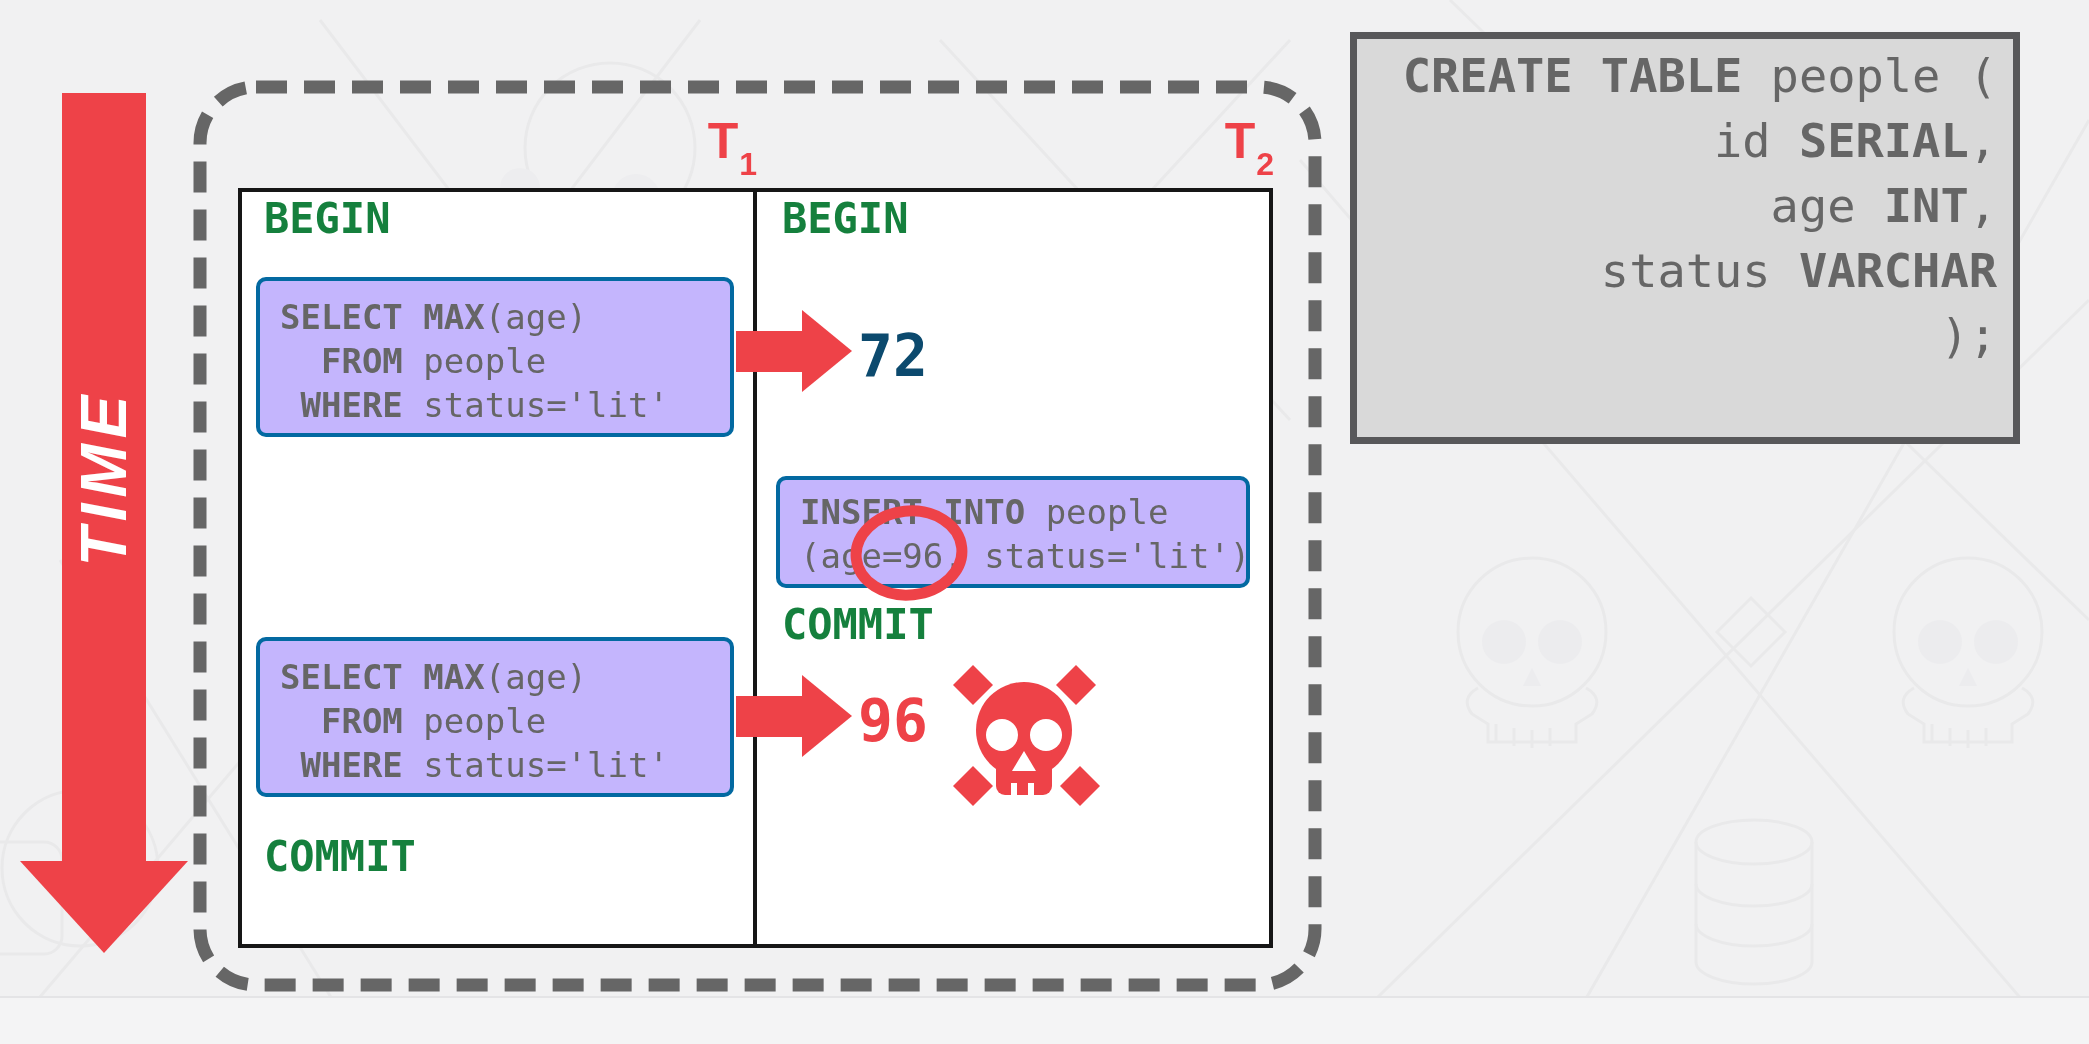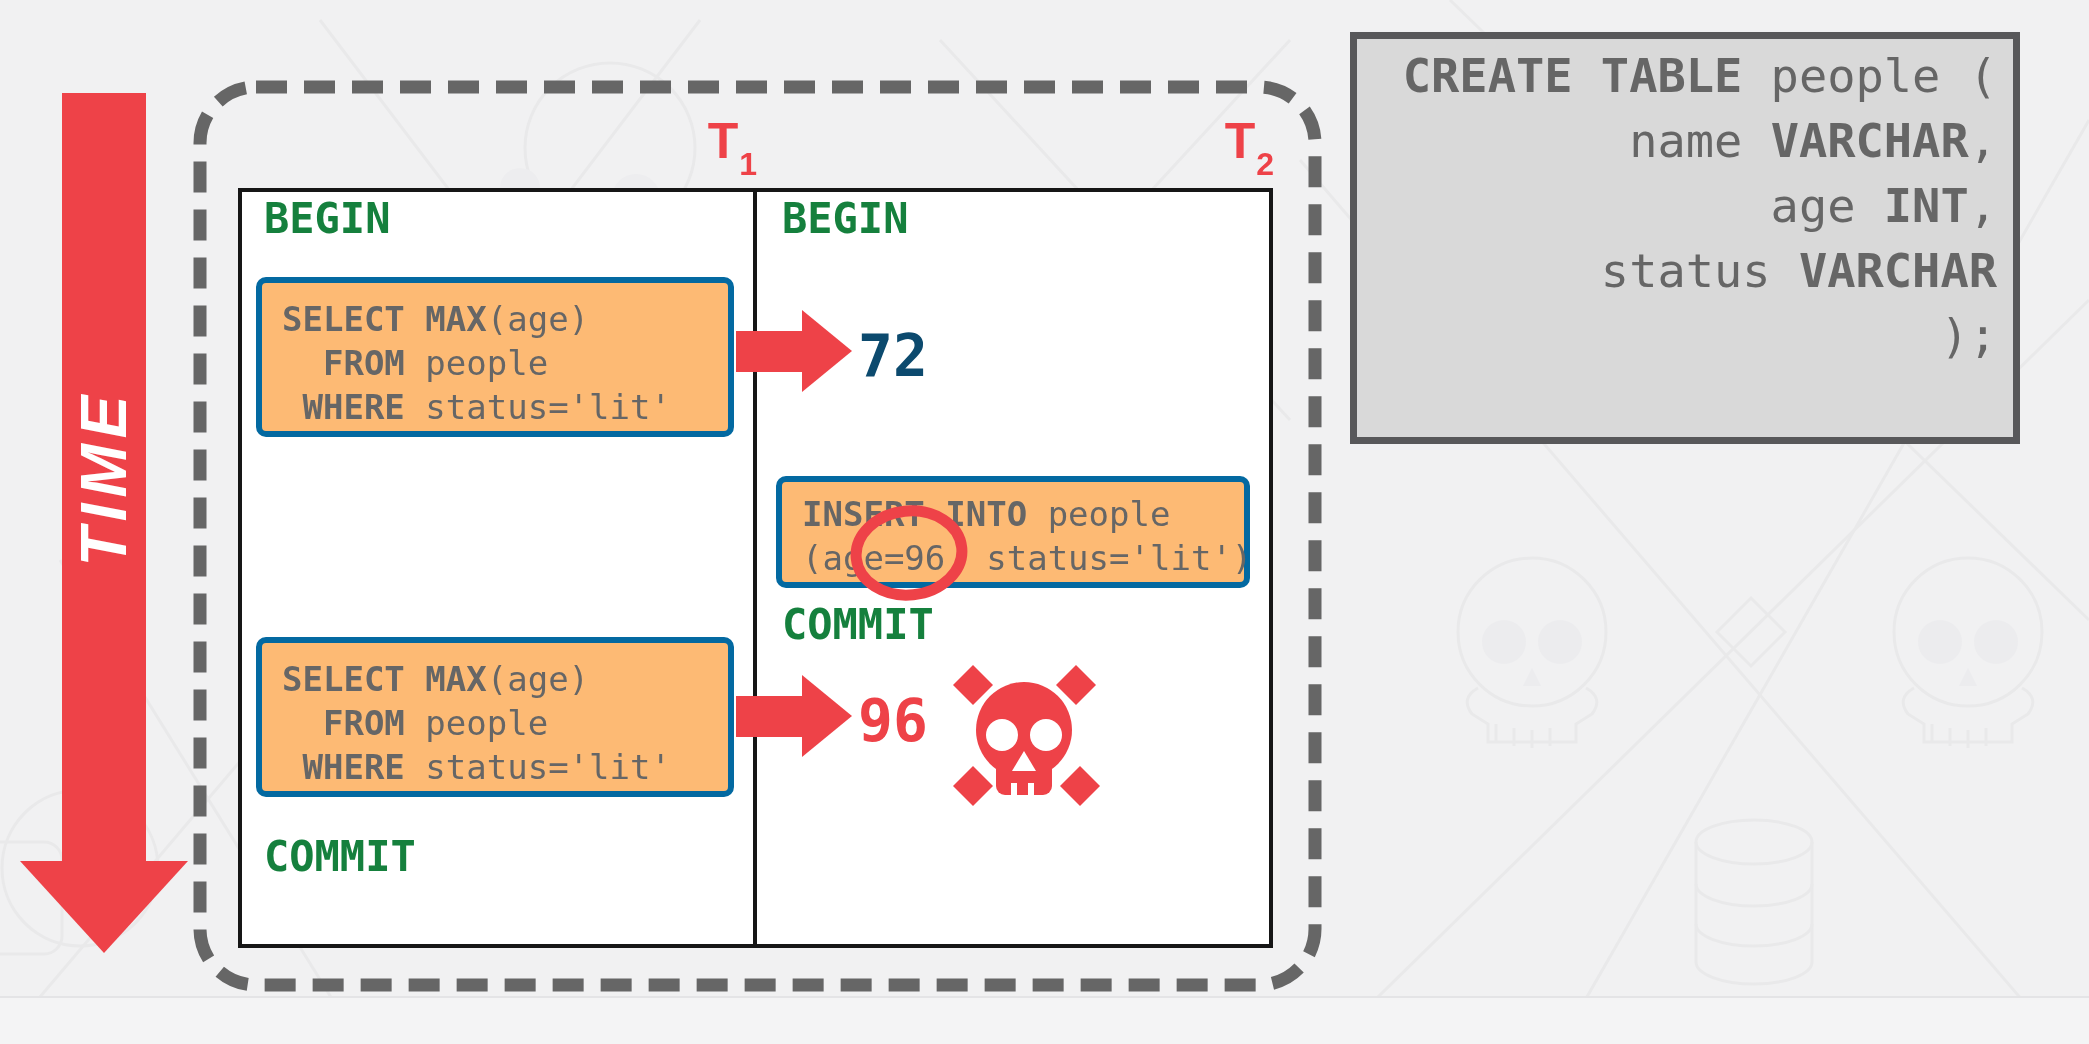--- a/index.html
+++ b/index.html
@@ -32,21 +32,21 @@
   .table { left:238px; top:188px; width:1035px; height:760px;
            background:#ffffff; border:4px solid #161616; }
   .divider { left:753px; top:188px; width:4px; height:760px; background:#161616; }
   .txn-hdr { top:112px; width:518px; text-align:right;
              font-size:50px; font-weight:bold; }
   .txn-hdr sub { font-size:32px; position:relative; top:6px; left:1px; }
 
   .kwline { font-family:"DejaVu Sans Mono", monospace; font-weight:bold;
             font-size:42px; color:#15803d; }
 
-  .codebox { background:#fdba74; border:6px solid #0369a1; border-radius:10px;
+  .codebox { background:#c4b5fd; border:4px solid #0369a1; border-radius:10px;
              color:#666; font-family:"DejaVu Sans Mono", monospace; }
   .codebox .cl { white-space:pre; }
   .kw { font-weight:bold; }
   .sqlbox { width:478px; height:160px; padding:14px 20px; font-size:34px; line-height:44px; }
   .insbox { width:474px; height:112px; padding:10px 20px; font-size:34px; line-height:44px; }
   .ddl { left:1350px; top:32px; width:670px; height:412px;
          background:#d9d9d9; border:7px solid #58585a; border-radius:0;
          padding:4px 16px; font-size:47px; line-height:65px;text-align:right; }
 
   .res { font-family:"DejaVu Sans Mono", monospace; font-weight:bold; font-size:58px; }
@@ -180,19 +180,19 @@
       <circle cx="62" cy="80" r="16"></circle>
       <circle cx="106" cy="80" r="16"></circle>
       <path d="M84 96 L72 116 L96 116 Z"></path>
       <rect x="71" y="128" width="6" height="12"></rect>
       <rect x="88" y="128" width="6" height="12"></rect>
     </g>
   </svg>
 
   <div class="abs codebox ddl">
       <div class="cl"><span class="kw">CREATE TABLE</span><span> people (</span></div>
-      <div class="cl"><span>  name </span><span class="kw">VARCHAR</span><span>,</span></div>
+      <div class="cl"><span>  id </span><span class="kw">SERIAL</span><span>,</span></div>
       <div class="cl"><span>  age </span><span class="kw">INT</span><span>,</span></div>
       <div class="cl"><span>  status </span><span class="kw">VARCHAR</span></div>
       <div class="cl"><span>);</span></div>
     </div>
 
 </div>
 
 </body></html>

